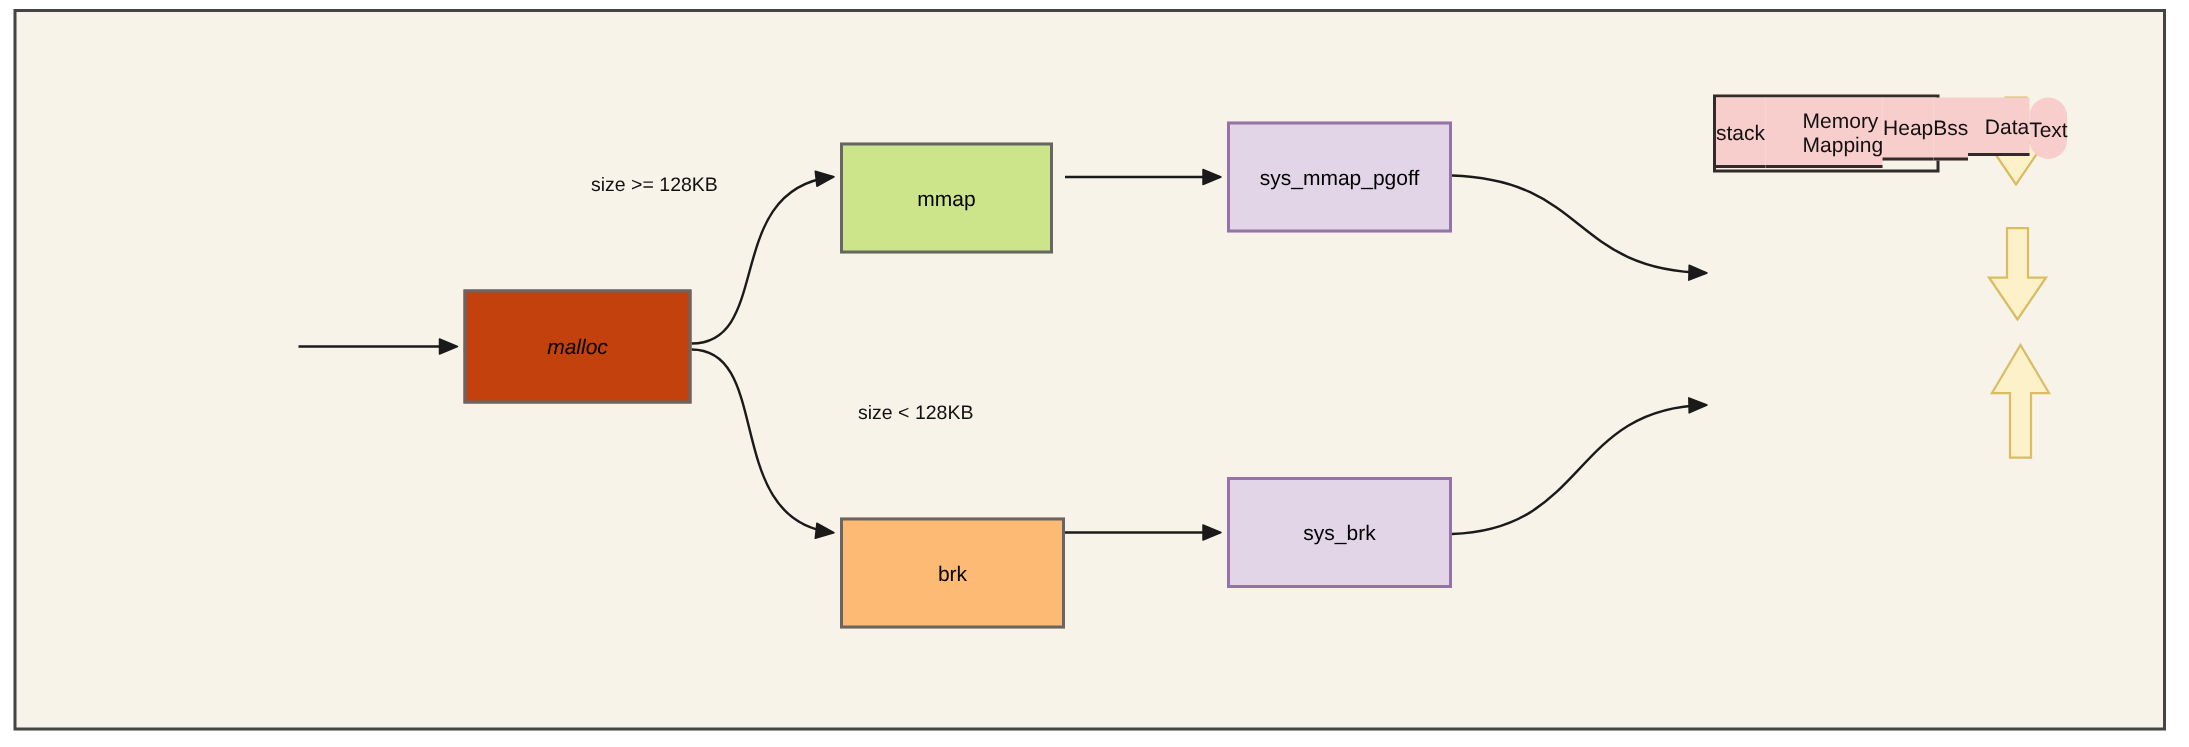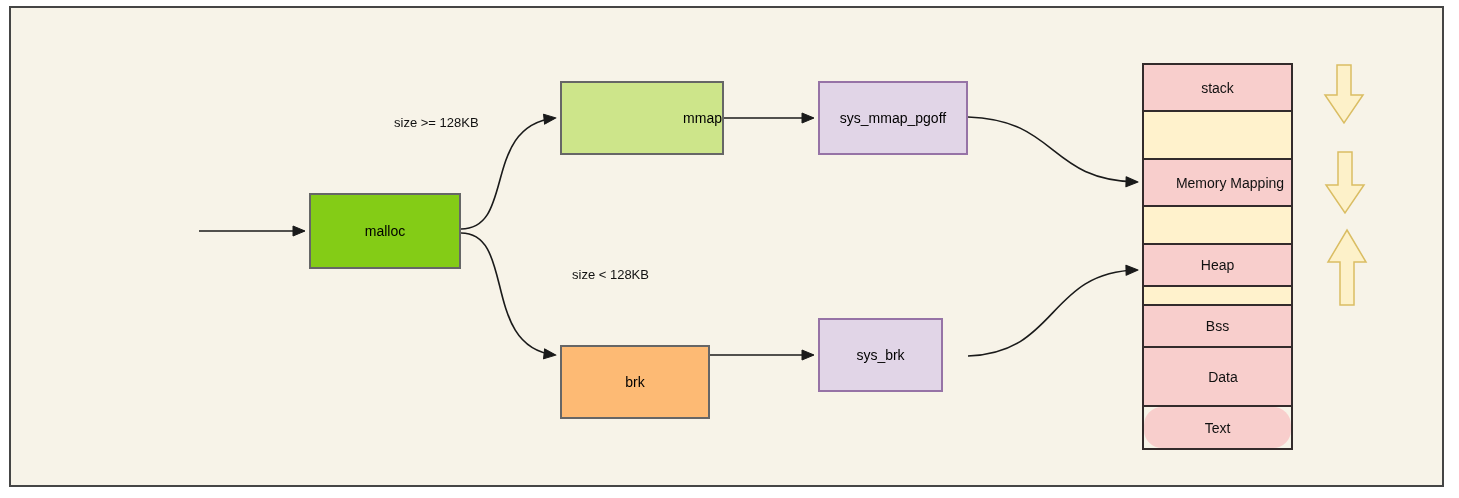--- a/index.html
+++ b/index.html
@@ -42,81 +42,80 @@
     text-align: center;
   }
   .node-app {
     left: 24px; top: 174px; width: 164px; height: 97px;
     background: #feeec9;
     border: 2px solid #d6b656;
     border-radius: 50%;
   }
   .node-malloc {
     left: 298px; top: 185px; width: 152px; height: 76px;
-    background: #84cc16;
+    background: #c2410c;
     border: 2px solid #666666;
+    font-style: italic;
   }
   .node-mmap {
-    left: 549px; top: 73px; width: 164px; height: 74px;
+    left: 549px; top: 87px; width: 142px; height: 74px;
     background: #cde58a;
     border: 2px solid #666666;
-    justify-content: flex-end;
   }
   .node-sys-mmap {
     left: 807px; top: 73px; width: 150px; height: 74px;
     background: #e1d5e7;
     border: 2px solid #9673a6;
   }
   .node-brk {
     left: 549px; top: 310px; width: 150px; height: 74px;
     background: #fdba74;
     border: 2px solid #666666;
     margin-top: 27px;
   }
   .node-sys-brk {
-    left: 807px; top: 310px; width: 125px; height: 74px;
+    left: 807px; top: 310px; width: 150px; height: 74px;
     background: #e1d5e7;
     border: 2px solid #9673a6;
   }
   .edge-label {
     position: absolute;
     font-size: 13px;
     color: #111111;
     white-space: nowrap;
   }
   .label-mmap-cond { left: 383px; top: 107px; text-align: right; }
   .label-brk-cond  { left: 513px; top: 259px; margin-left: 48px; }
   .memmap {
     position: absolute;
     left: 1131px; top: 55px; width: 151px;
     box-sizing: border-box;
     border: 2px solid #332b2b;
     display: flex;
-    flex-direction: column;
   }
   .mem-row {
     box-sizing: border-box;
     border-bottom: 2px solid #332b2b;
     display: flex;
     align-items: center;
     justify-content: center;
     font-size: 14px;
     color: #111111;
   }
   .mem-row:last-child { border-bottom: none; border-radius: 18px; }
   .mem-segment { background: #f8cecc; }
   .mem-free    { background: #fff2cc; }
   .r0 { height: 47px; }
   .r1 { height: 48px; }
   .r2 { height: 47px; padding-left: 25px; }
   .r3 { height: 38px; }
   .r4 { height: 42px; }
   .r5 { height: 19px; }
   .r6 { height: 42px; }
-  .r7 { height: 59px; padding-left: 11px; }
+  .r7 { height: 39px; padding-left: 11px; }
   .r8 { height: 41px; }
   .watermark {
     position: absolute;
     right: 2px;
     bottom: 0px;
     font-size: 15px;
     color: rgba(186, 186, 180, 0.95);
     letter-spacing: 0.3px;
     z-index: 5;
     white-space: nowrap;

